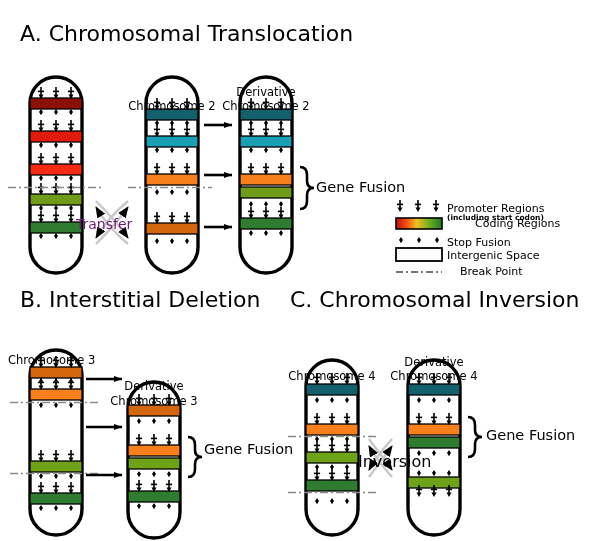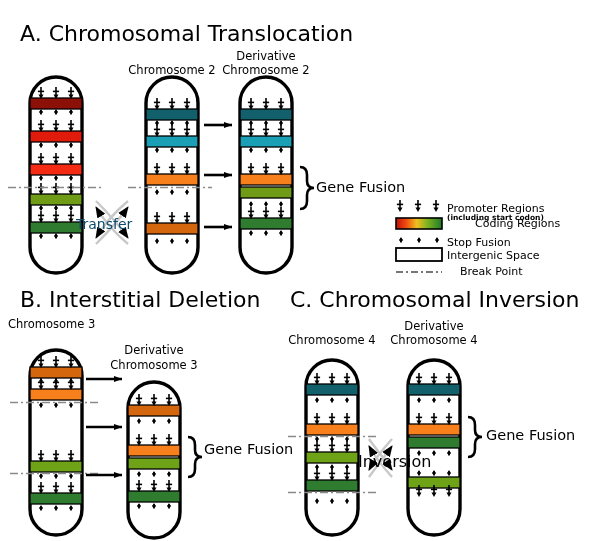--- a/index.html
+++ b/index.html
@@ -1,22 +1,22 @@
 <!DOCTYPE html>
 <html><head>
 <meta charset="utf-8">
 <style>
   html,body{margin:0;padding:0;background:#ffffff;}
   body{width:611px;height:541px;position:relative;overflow:hidden;
        font-family:"DejaVu Sans","Liberation Sans",sans-serif;color:#000;}
   .abs{position:absolute;}
   .panel-title{font-size:22px;letter-spacing:0px;color:#000;white-space:nowrap;}
-  .chr-label{font-size:11.5px;color:#000;white-space:nowrap;text-align:center;}
+  .chr-label{font-size:11.5px;color:#000;white-space:nowrap;text-align:center;margin-top:36px;}
   .gf-label{font-size:14.5px;color:#000;white-space:nowrap;}
-  .op-label{font-size:14px;color:#0c4a6e;white-space:nowrap;}
+  .op-label{font-size:14px;color:#701a75;white-space:nowrap;}
   .legend-label{font-size:11px;color:#000;white-space:nowrap;}
   .legend-sub{font-size:7.5px;color:#000;white-space:nowrap;}
   svg{display:block;overflow:visible;}
   .stage{position:absolute;left:0;top:15px;width:568px;height:541px;}
 </style>
 </head>
 <body>
 
 <div class="stage">
 

